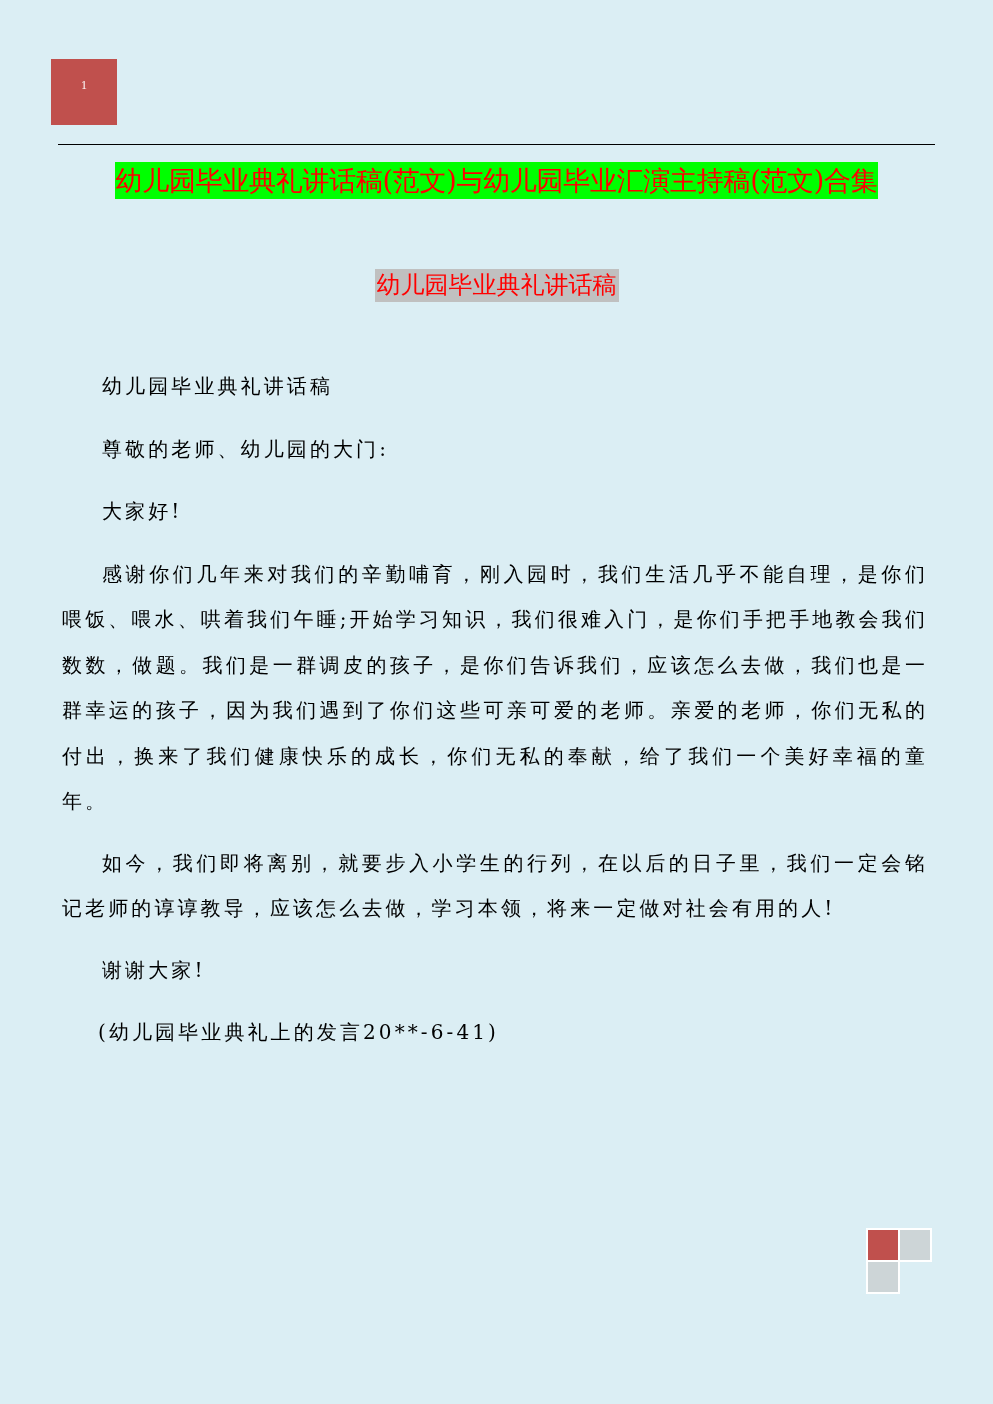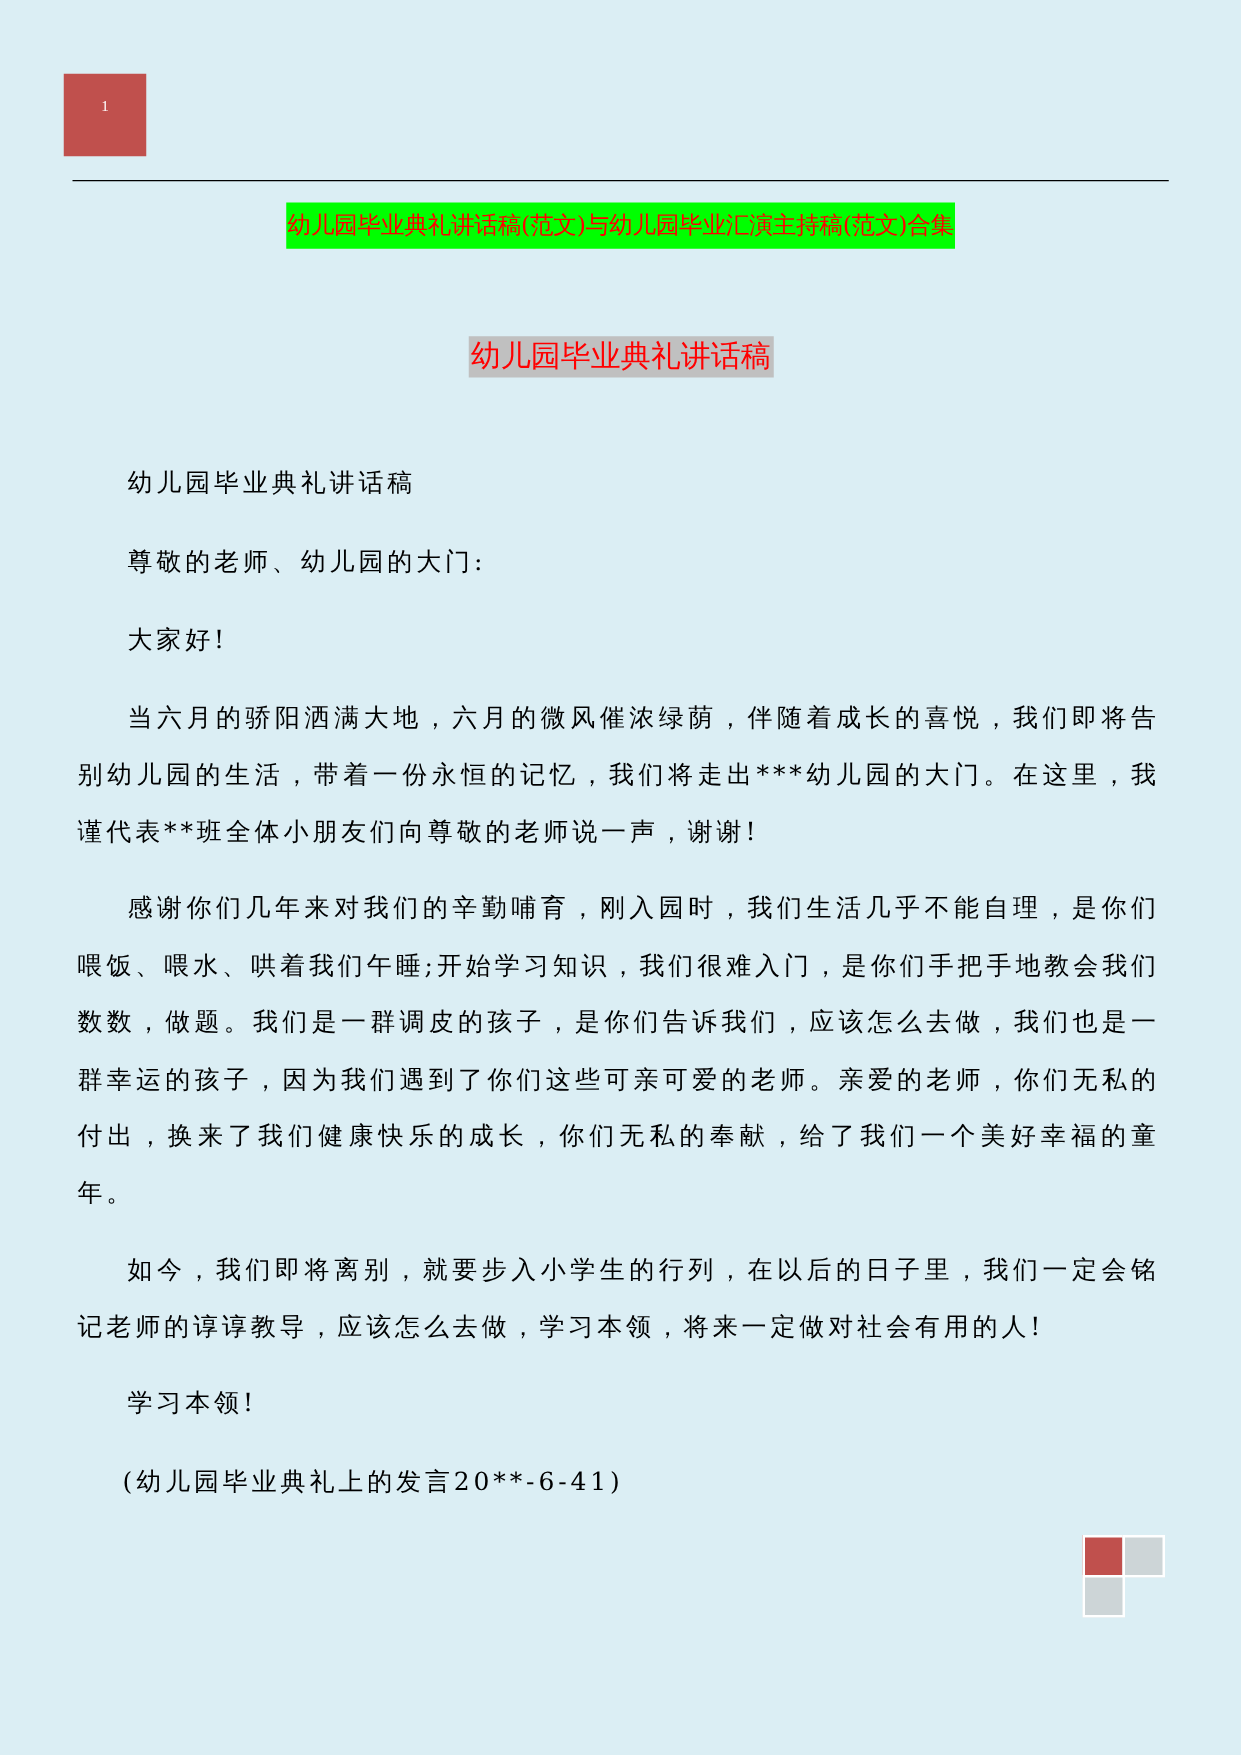--- a/index.html
+++ b/index.html
@@ -40,21 +40,21 @@
       position: absolute;
       left: 0;
       top: 162px;
       width: 993px;
       text-align: center;
     }
     .doc-title {
       display: inline-block;
       background: #00ff00;
       color: #ff0000;
-      font-size: 19px;
+      font-size: 27px;
       line-height: 37px;
       padding: 0 1px;
       letter-spacing: -0.3px;
       font-family: "DejaVu Serif", serif;
       font-weight: normal;
     }
     .section-title-wrap {
       position: absolute;
       left: 0;
       top: 269px;
@@ -118,24 +118,23 @@
 </div>
 
 <div class="section-title-wrap">
   <h2 class="section-title" style="margin:0;font-weight:normal;">幼儿园毕业典礼讲话稿</h2>
 </div>
 
 <div class="body-text">
   <p class="para short">幼儿园毕业典礼讲话稿</p>
   <p class="para short">尊敬的老师、幼儿园的大门:</p>
   <p class="para short">大家好!</p>
-  <p class="para gap">当六月的骄阳洒满大地，六月的微风催浓绿荫，伴随着成长的喜悦，我们即将告别幼儿园的生活，带着一份永恒的记忆，我们将走出***幼儿园的大门。在这里，我谨代表**班全体小朋友们向尊敬的老师说一声，谢谢!</p>
   <p class="para gap">感谢你们几年来对我们的辛勤哺育，刚入园时，我们生活几乎不能自理，是你们喂饭、喂水、哄着我们午睡;开始学习知识，我们很难入门，是你们手把手地教会我们数数，做题。我们是一群调皮的孩子，是你们告诉我们，应该怎么去做，我们也是一群幸运的孩子，因为我们遇到了你们这些可亲可爱的老师。亲爱的老师，你们无私的付出，换来了我们健康快乐的成长，你们无私的奉献，给了我们一个美好幸福的童年。</p>
   <p class="para gap">如今，我们即将离别，就要步入小学生的行列，在以后的日子里，我们一定会铭记老师的谆谆教导，应该怎么去做，学习本领，将来一定做对社会有用的人!</p>
-  <p class="para short">学习本领!</p>
+  <p class="para short">谢谢大家!</p>
   <p class="para note">(幼儿园毕业典礼上的发言20**-6-41)</p>
 </div>
 
 <div class="corner-deco">
   <div class="sq red"></div>
   <div class="sq grey1"></div>
   <div class="sq grey2"></div>
 </div>
 
 </body></html>

